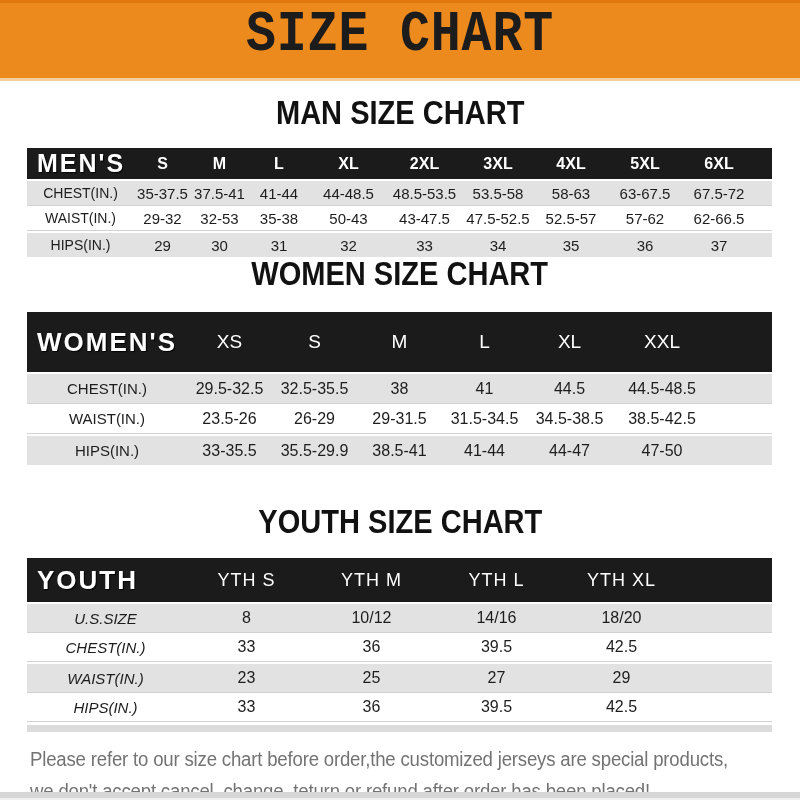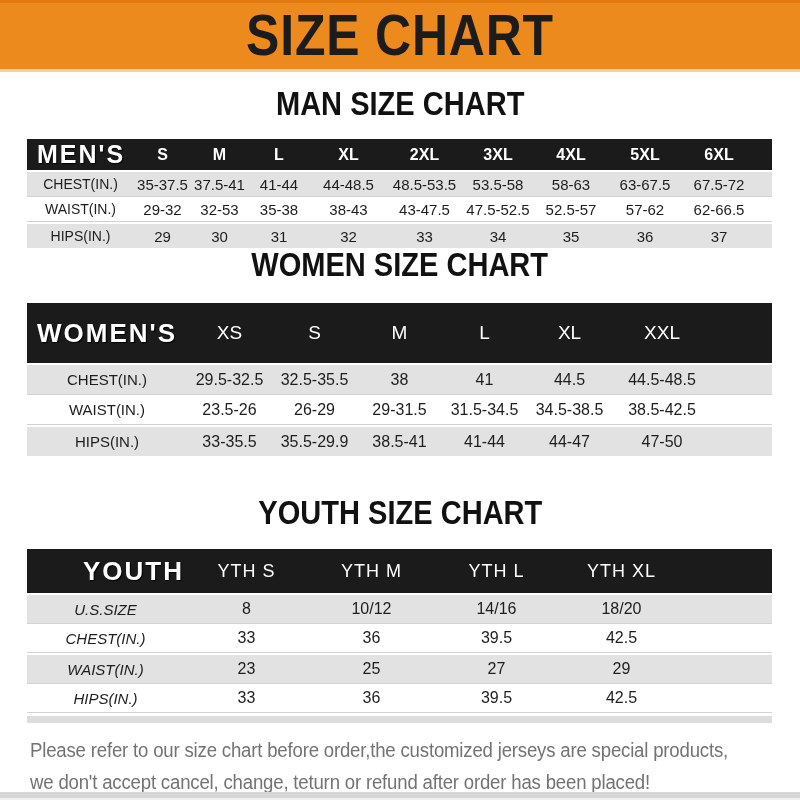--- a/index.html
+++ b/index.html
@@ -6,26 +6,27 @@
   html,body { width:800px; height:800px; }
   body {
     position:relative;
     background:#ffffff;
     font-family:"Liberation Sans", sans-serif;
     overflow:hidden;
   }
 
   
   .banner {
-    height:72px;
+    height:81px;
     background:#EC8A1D;
     border-top:3px solid #e2790e;
     border-bottom:3px solid #f2cf9d;
     text-align:center;
     overflow:hidden;
+    font-family:Liberation Mono, monospace;
   }
   .banner-title {
     display:inline-block;
     font-size:58px;
     line-height:64px;
     font-weight:bold;
     color:#1c1c1c;
     letter-spacing:1px;
     transform:scaleX(0.86);
     transform-origin:center;
@@ -73,21 +74,21 @@
   .youth thead tr { height:44px; }
 
   th.bar-label {
     text-align:left;
     padding-left:10px;
     letter-spacing:2px;
     text-shadow:1px 1px 1px #000;
   }
   .men   th.bar-label { font-size:25px; }
   .women th.bar-label { font-size:26px; }
-  .youth th.bar-label { font-size:26px;text-align:right; }
+  .youth th.bar-label { font-size:26px; }
 
   .men   th.col-head { font-size:16px; }
   .women th.col-head { font-size:19px; font-weight:normal; }
   .youth th.col-head { font-size:18px; font-weight:normal; letter-spacing:1px; }
 
   tbody th, tbody td {
     text-align:center;
     color:#1d1d1d;
     border-top:2px solid #ffffff;
     white-space:nowrap;
@@ -186,21 +187,21 @@
         <td>58-63</td>
         <td>63-67.5</td>
         <td>67.5-72</td>
         <td></td>
       </tr>
       <tr>
         <th class="row-label">WAIST(IN.)</th>
         <td>29-32</td>
         <td>32-53</td>
         <td>35-38</td>
-        <td>38-43</td>
+        <td>50-43</td>
         <td>43-47.5</td>
         <td>47.5-52.5</td>
         <td>52.5-57</td>
         <td>57-62</td>
         <td>62-66.5</td>
         <td></td>
       </tr>
       <tr>
         <th class="row-label">HIPS(IN.)</th>
         <td>29</td>

